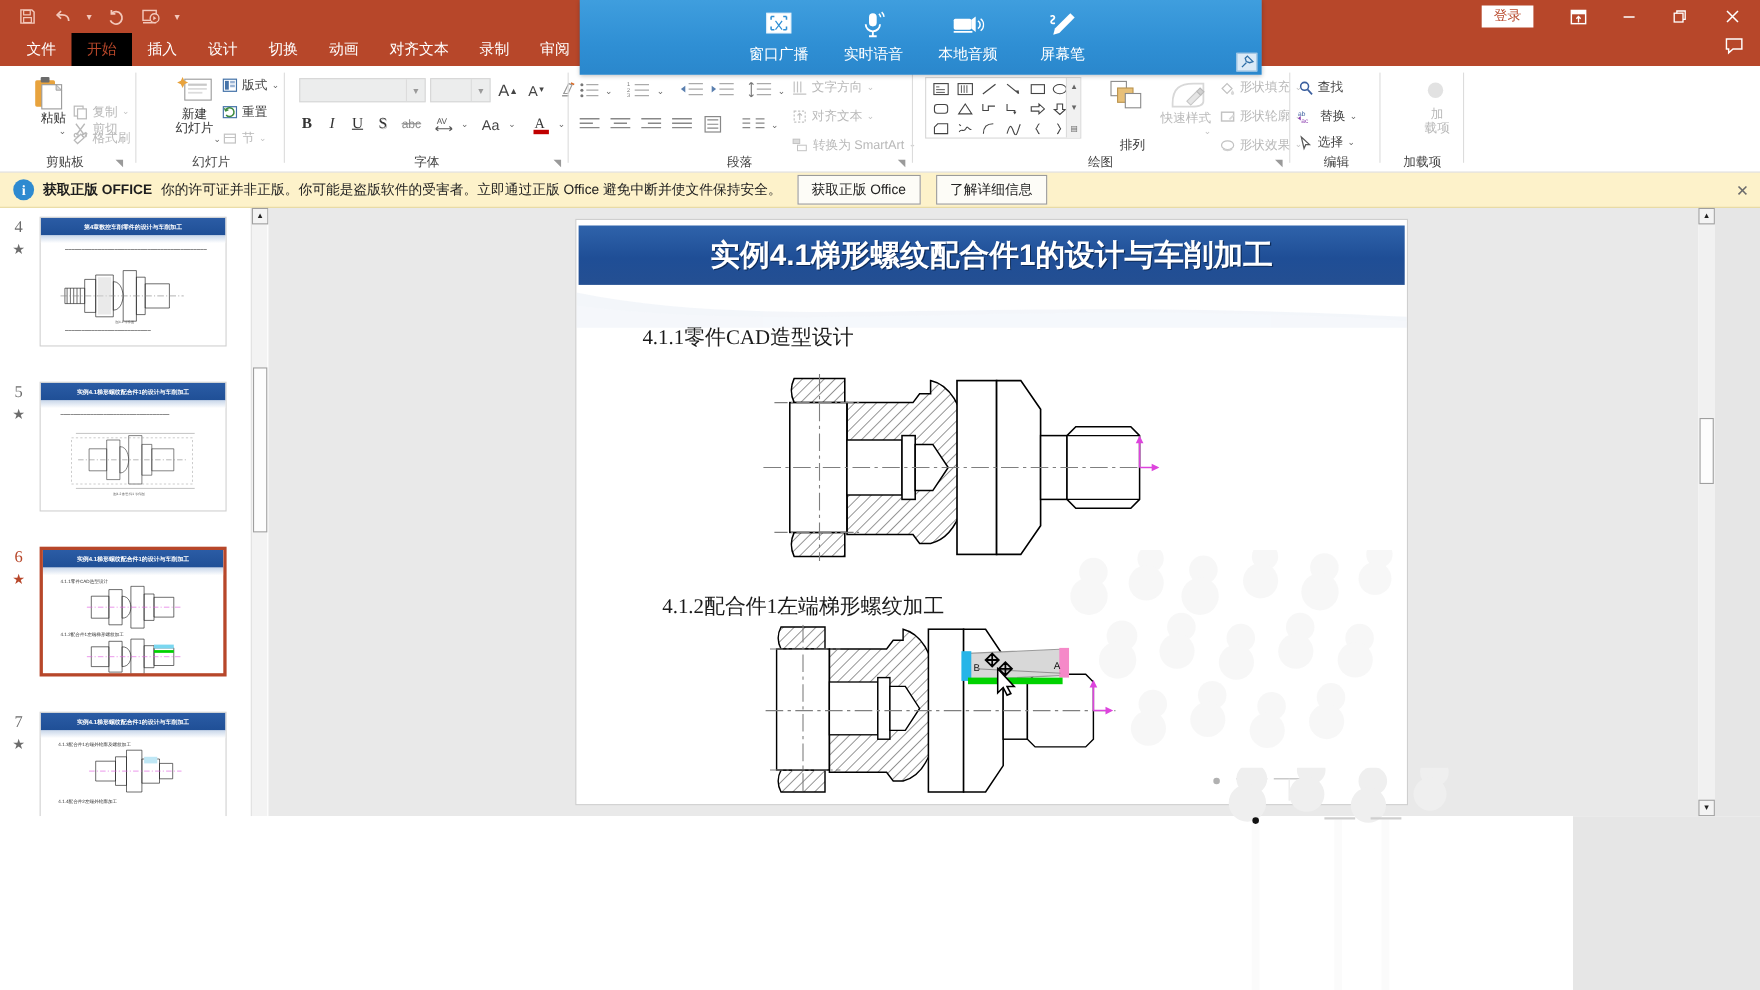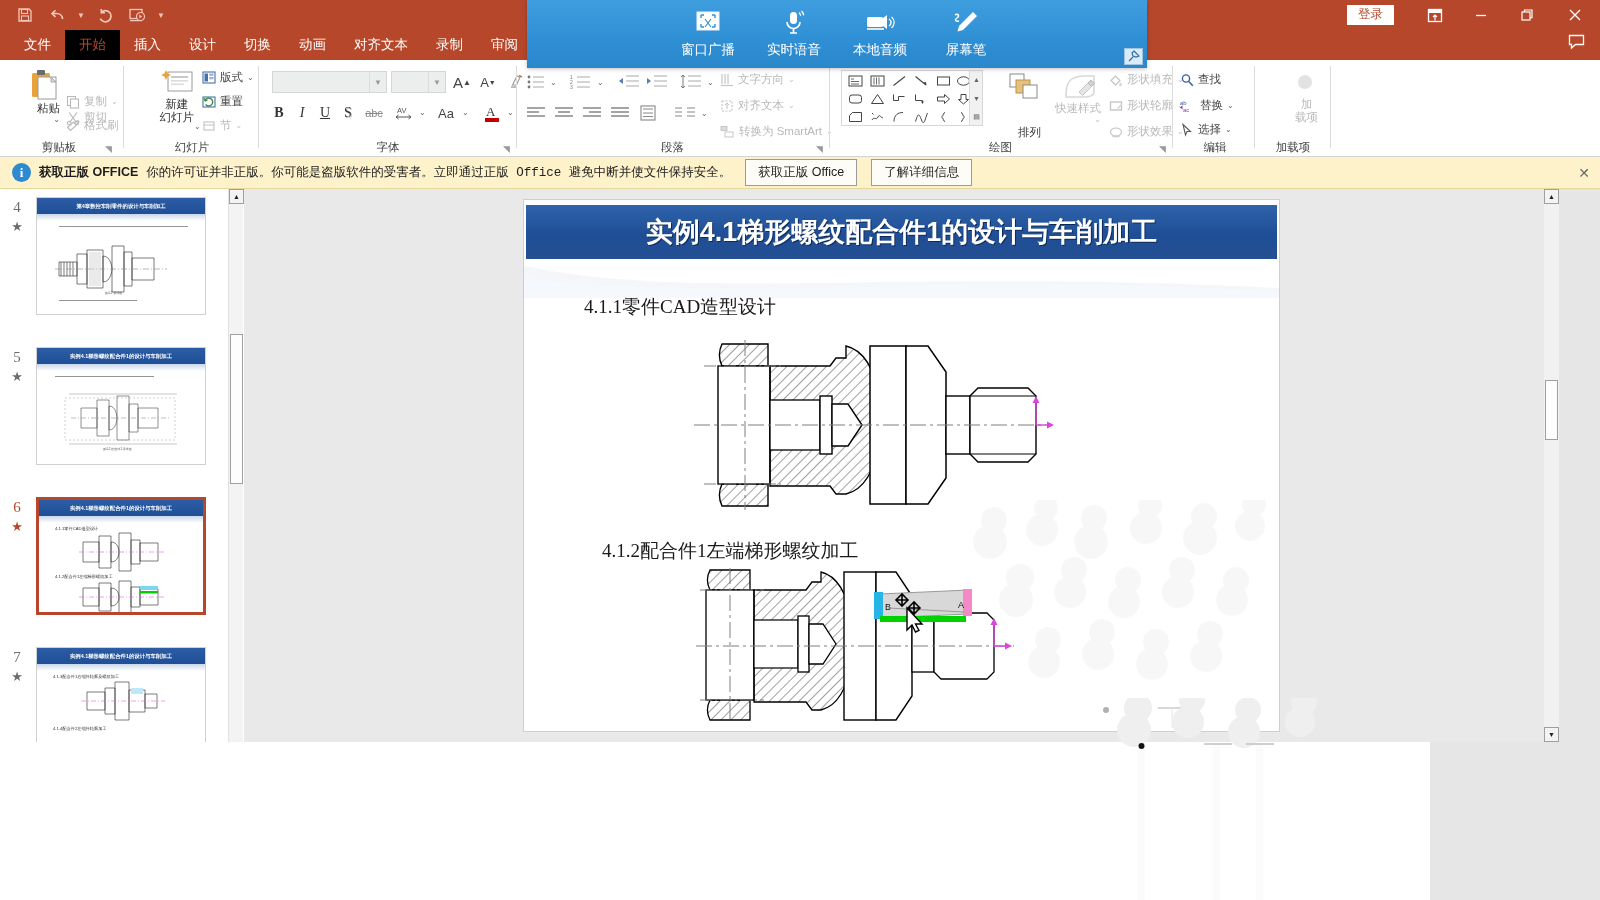--- a/index.html
+++ b/index.html
@@ -103,21 +103,21 @@
     background: #fdf2ca; border-bottom: 1px solid #e6d89a;
     display: flex; align-items: center; padding: 0 8px;
   }
   .notice-info {
     width: 19px; height: 19px; border-radius: 50%; background: #2e8ad0;
     color: #fff; font-size: 13px; font-weight: bold; display: flex;
     align-items: center; justify-content: center; font-family: "Liberation Serif", serif;
     margin: 0 8px 0 4px; flex: none;
   }
   .notice-strong { font-size: 12.5px; font-weight: bold; color: #1d1d1d; margin-right: 8px; white-space: nowrap;}
-  .notice-text { font-size: 12.5px; color: #222; white-space: nowrap; font-family: Liberation Mono, monospace; }
+  .notice-text { font-size: 12.5px; color: #222; white-space: nowrap; }
   .notice-btn {
     border: 1px solid #9b9b9b; background: #fdfcf7; font-size: 12.5px; color: #222;
     padding: 4px 12px; margin-left: 14px; white-space: nowrap;
   }
   .notice-close { position: absolute; right: 10px; top: 8px; color: #6b6b6b; font-size: 14px; }
 
   
   .thumbpane {
     position: absolute; left: 0; top: 189px; width: 228px; height: 553px;
     background: #ffffff; overflow: hidden;

